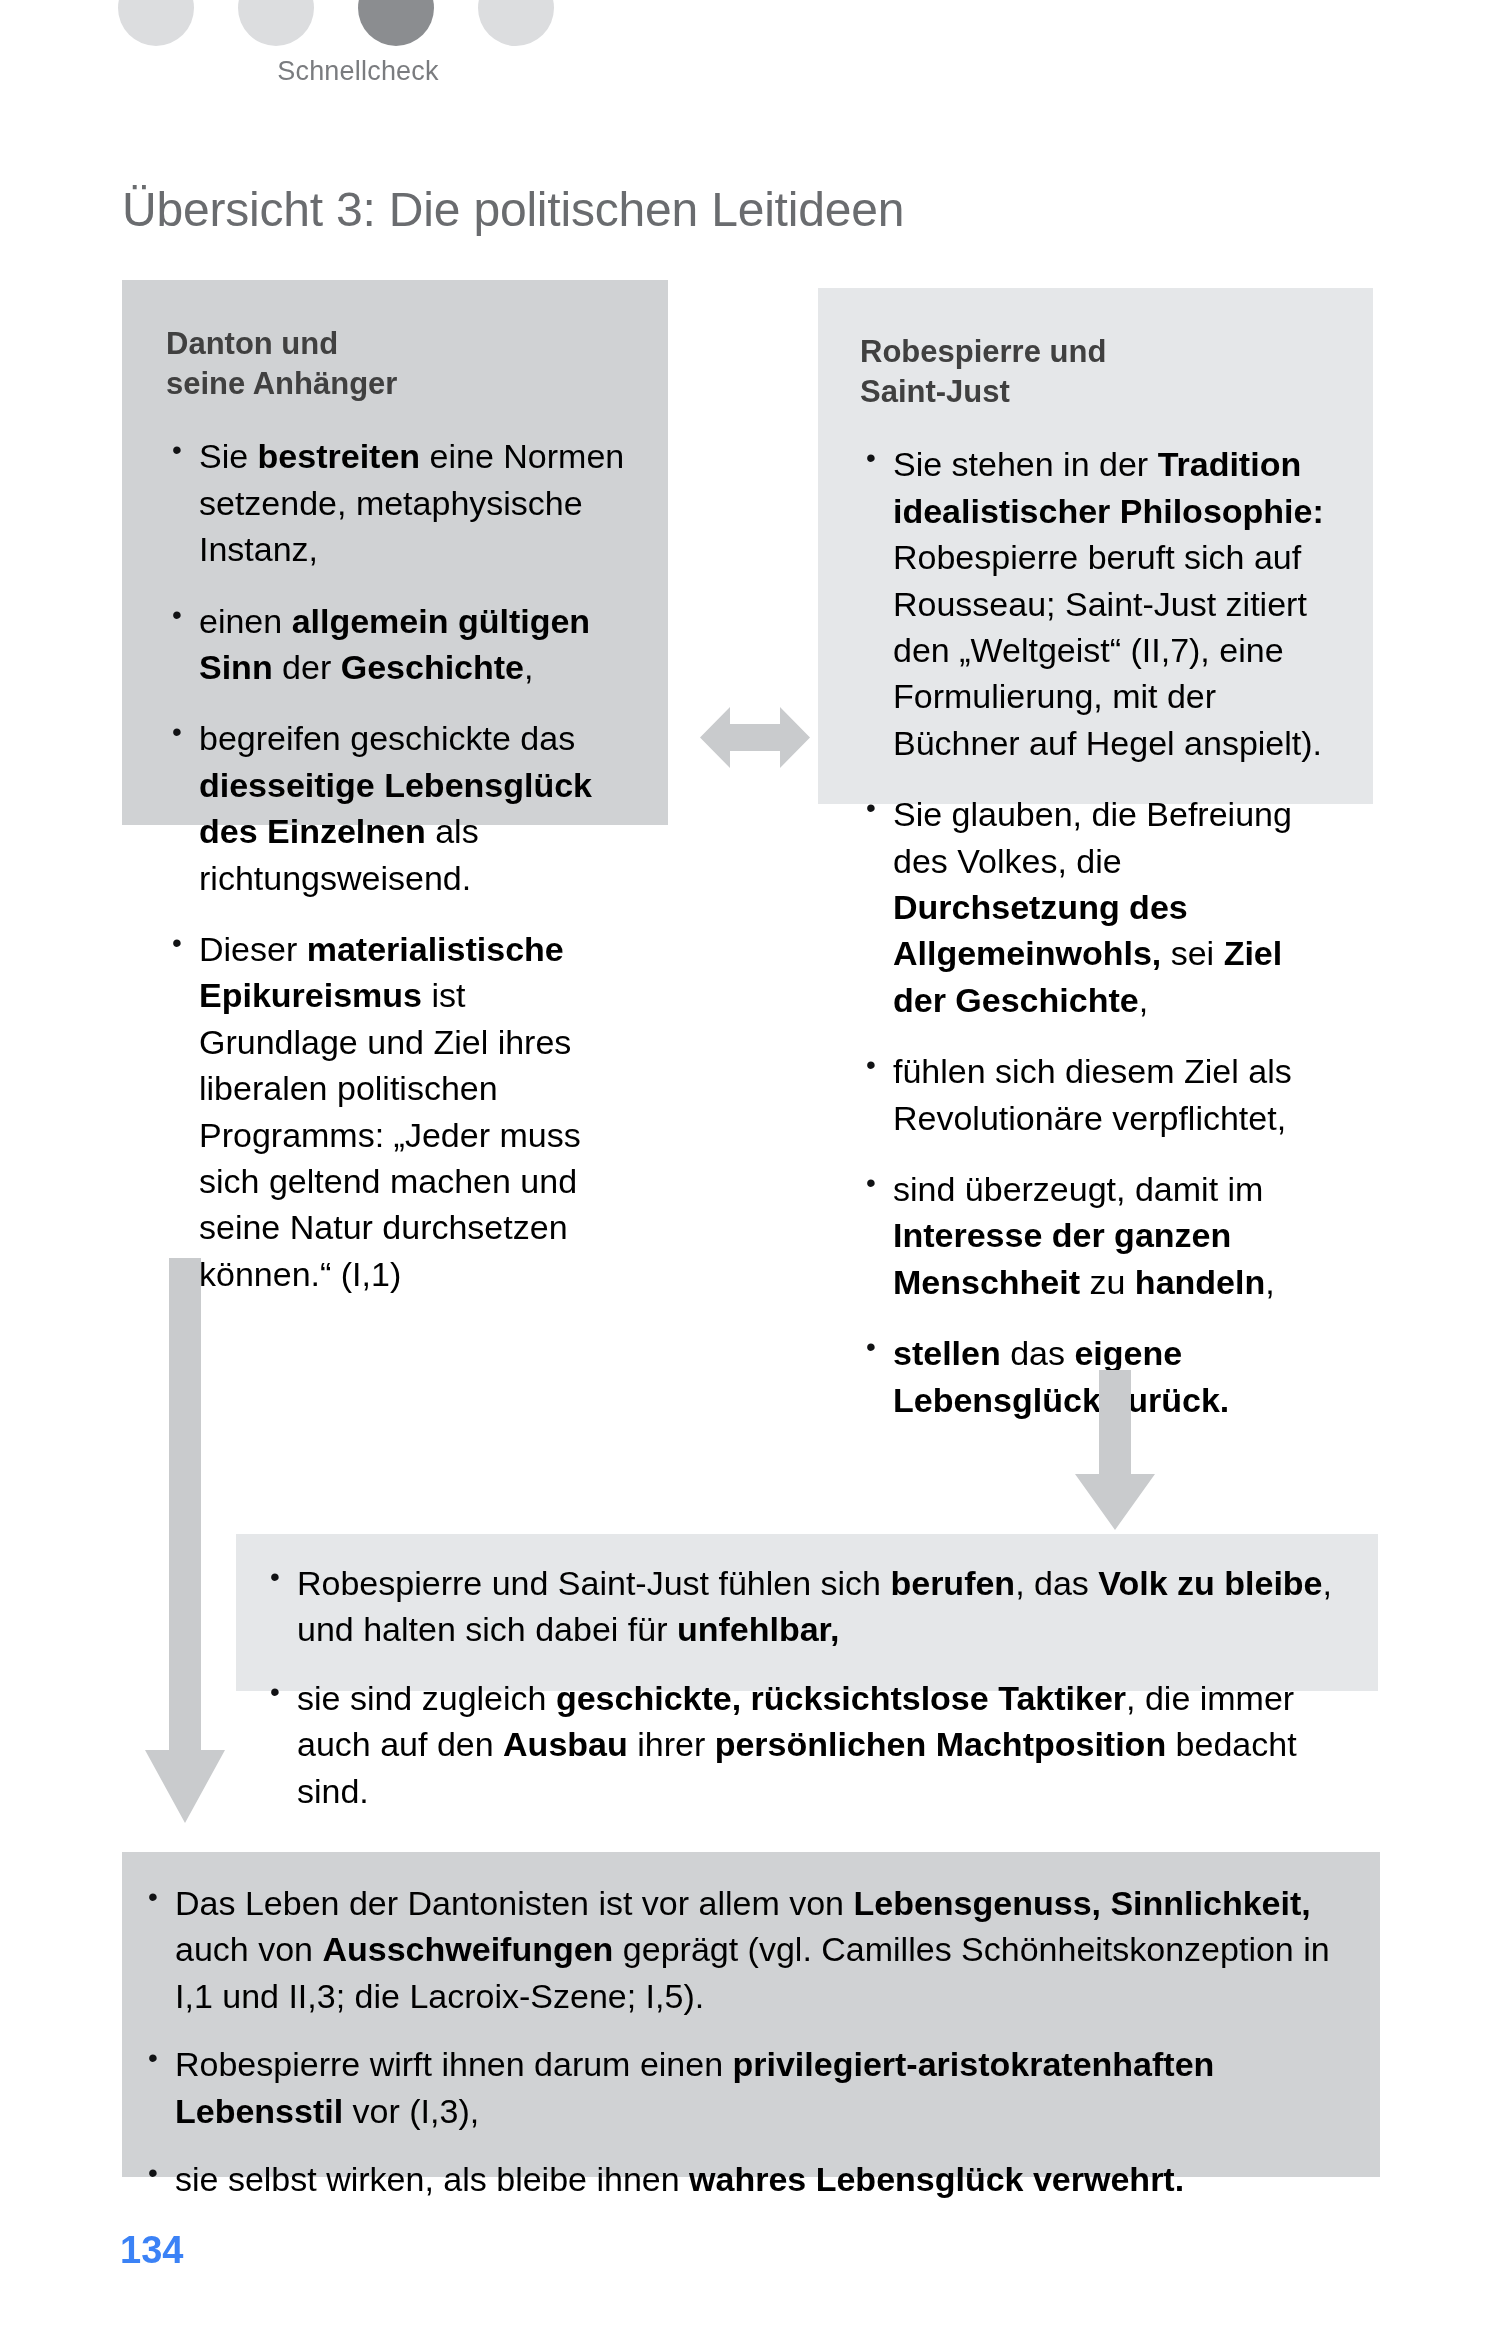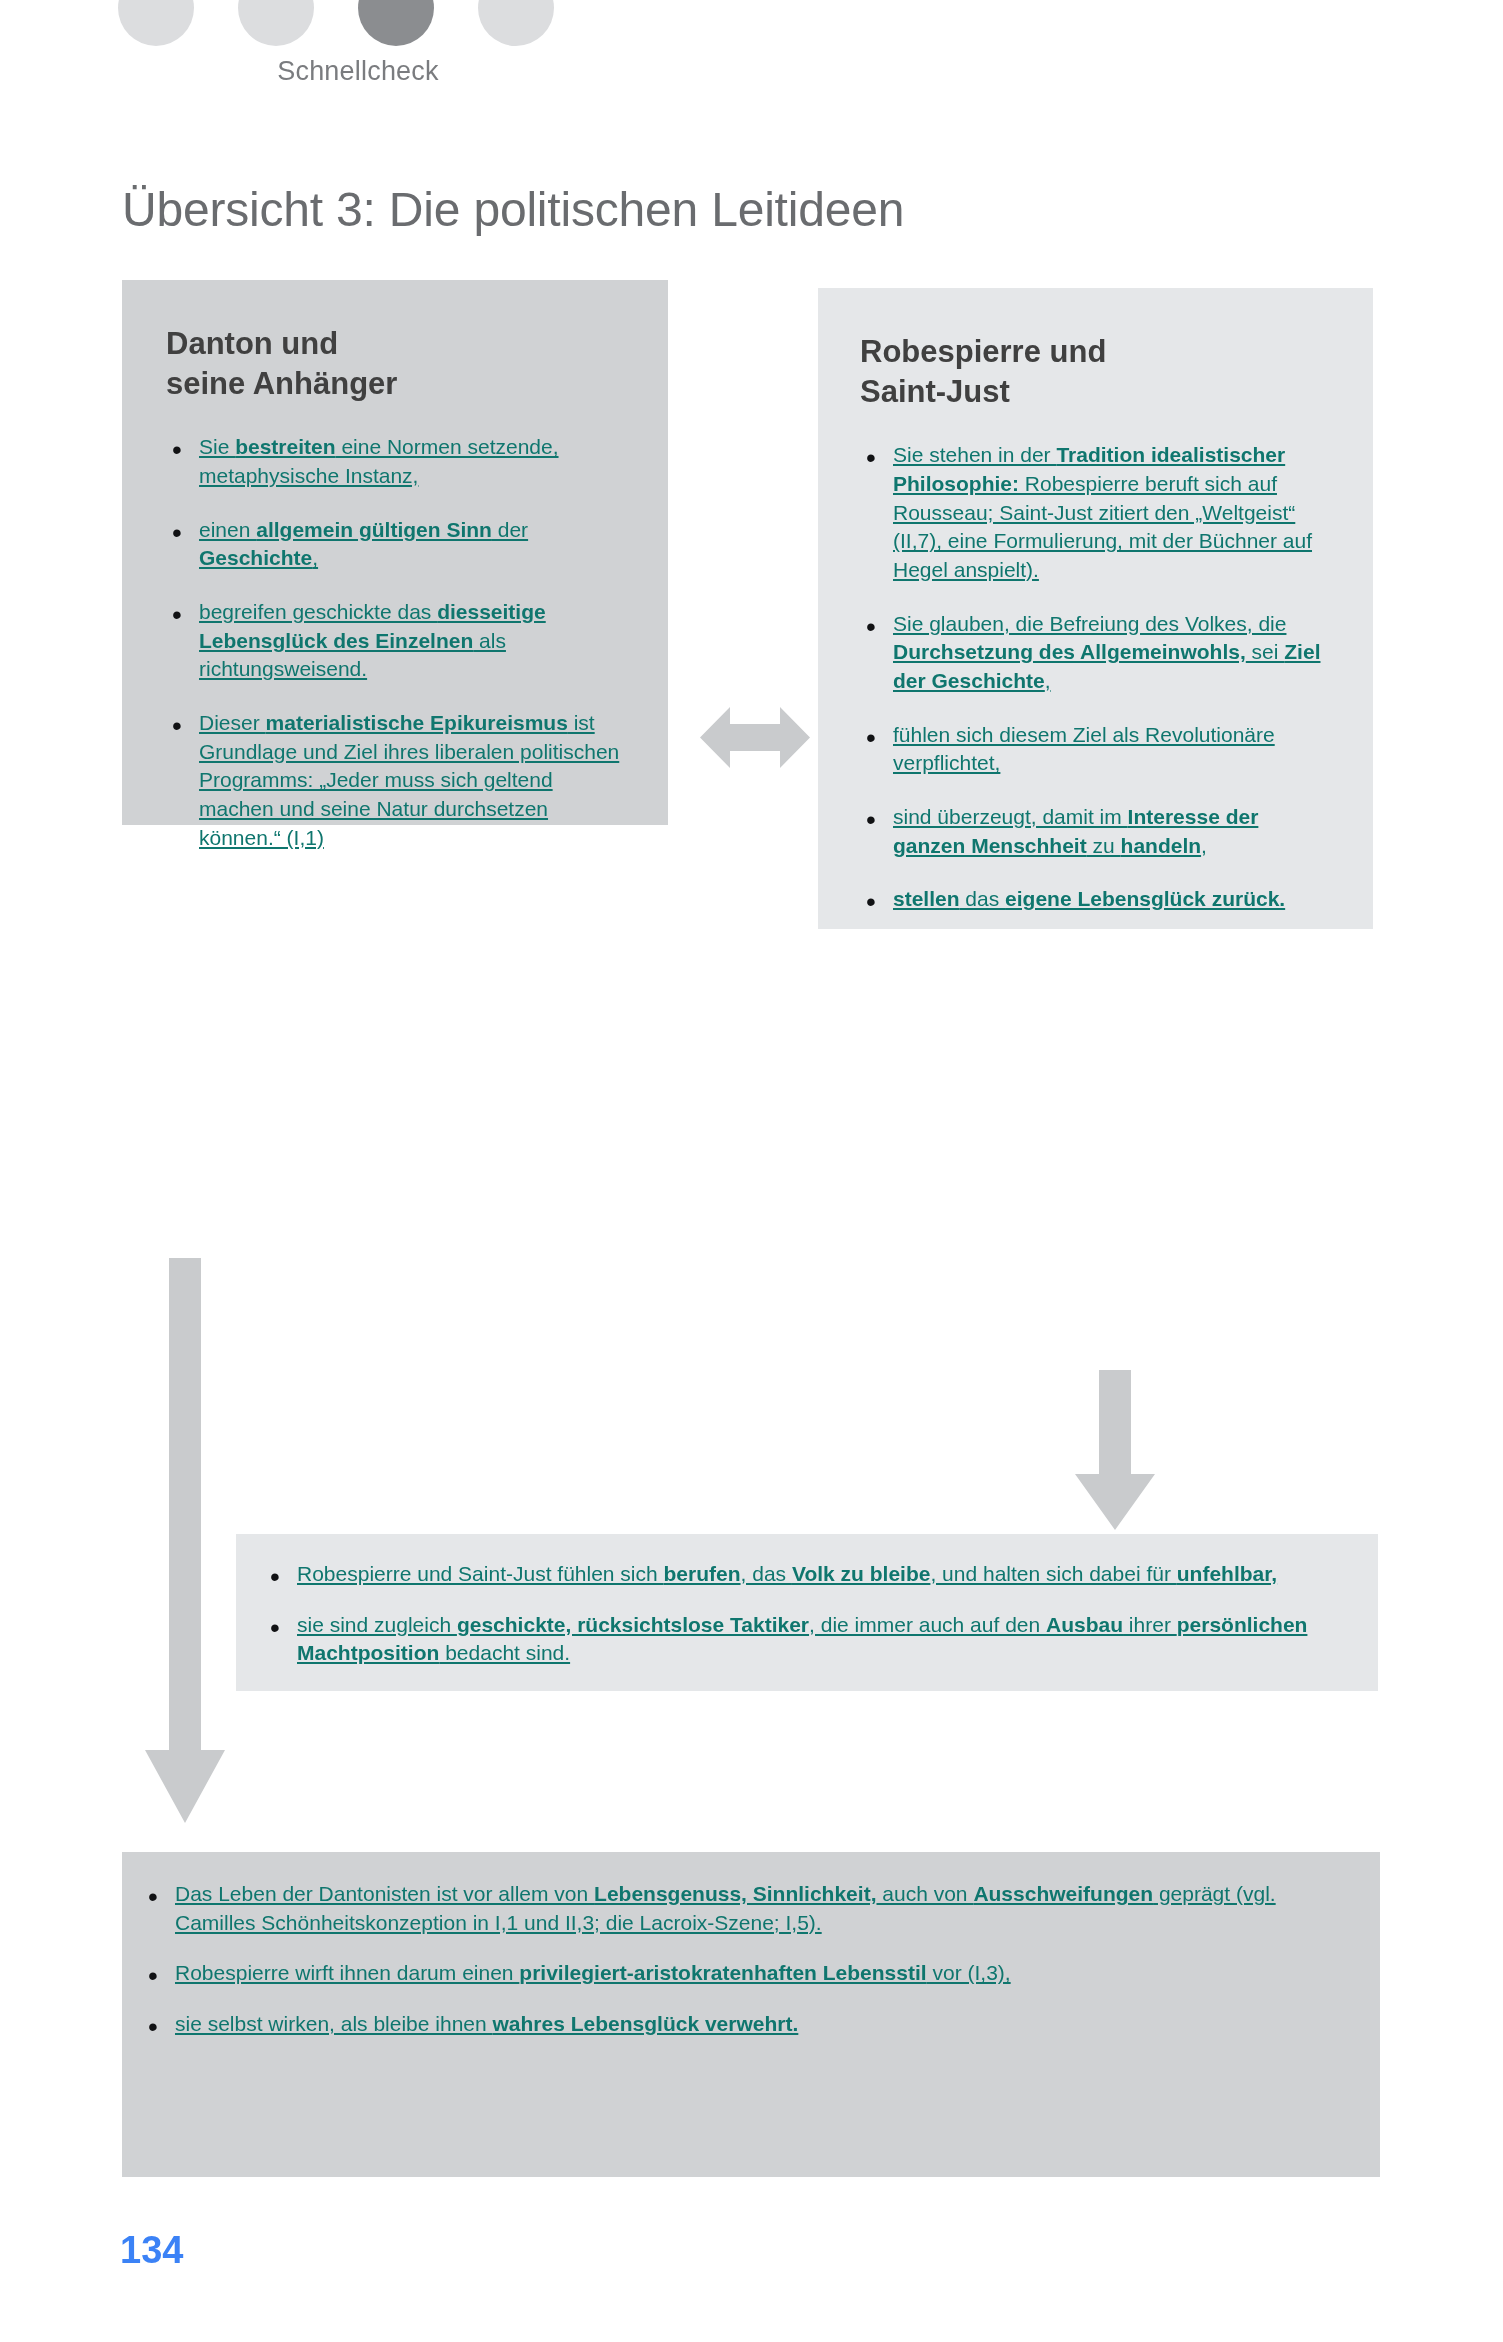--- a/index.html
+++ b/index.html
@@ -60,24 +60,23 @@
     color:#404040;
   }
 
   ul.bullets{
     list-style:none;
     margin:0; padding:0;
   }
   ul.bullets li{
     position:relative;
     padding-left:33px;
-    font-size:21px;
+    font-size:34px;
     line-height:1.365;
-    color:#0f766e;
-    text-decoration:underline;
+    color:#000000;
   }
   ul.bullets li:before{
     content:"•";
     position:absolute;
     left:6px; top:-2px;
     font-size:28px;
     color:#111214;
   }
   ul.bullets li b{ font-weight:700; }
 
@@ -85,21 +84,21 @@
   #box-danton{
     left:122px; top:280px;
     width:546px; height:545px;
     padding:44px 40px 0 44px;
   }
   #box-danton ul.bullets{ margin-top:30px; }
   #box-danton ul.bullets li{ margin-bottom:25px; }
 
   #box-robespierre{
     left:818px; top:288px;
-    width:555px; height:641px;
+    width:555px; height:516px;
     padding:44px 40px 0 42px;
   }
   #box-robespierre ul.bullets{ margin-top:30px; }
   #box-robespierre ul.bullets li{ margin-bottom:25px; }
 
   
   #box-tactics{
     left:236px; top:1534px;
     width:1142px; height:157px;
     padding:26px 40px 0 28px;

